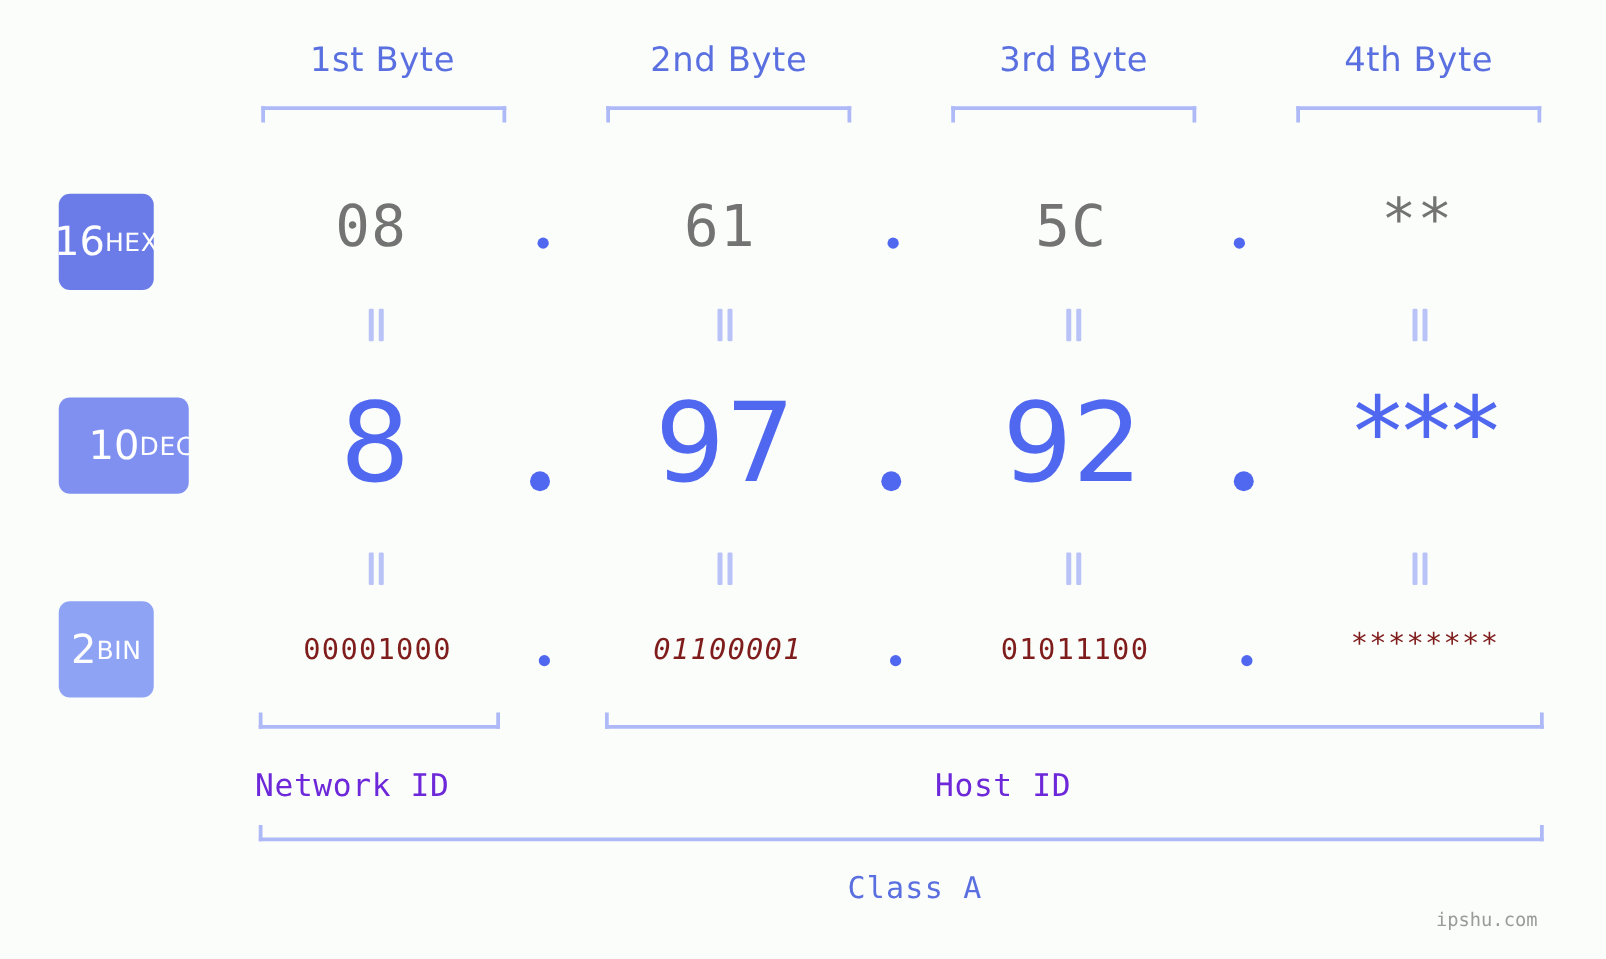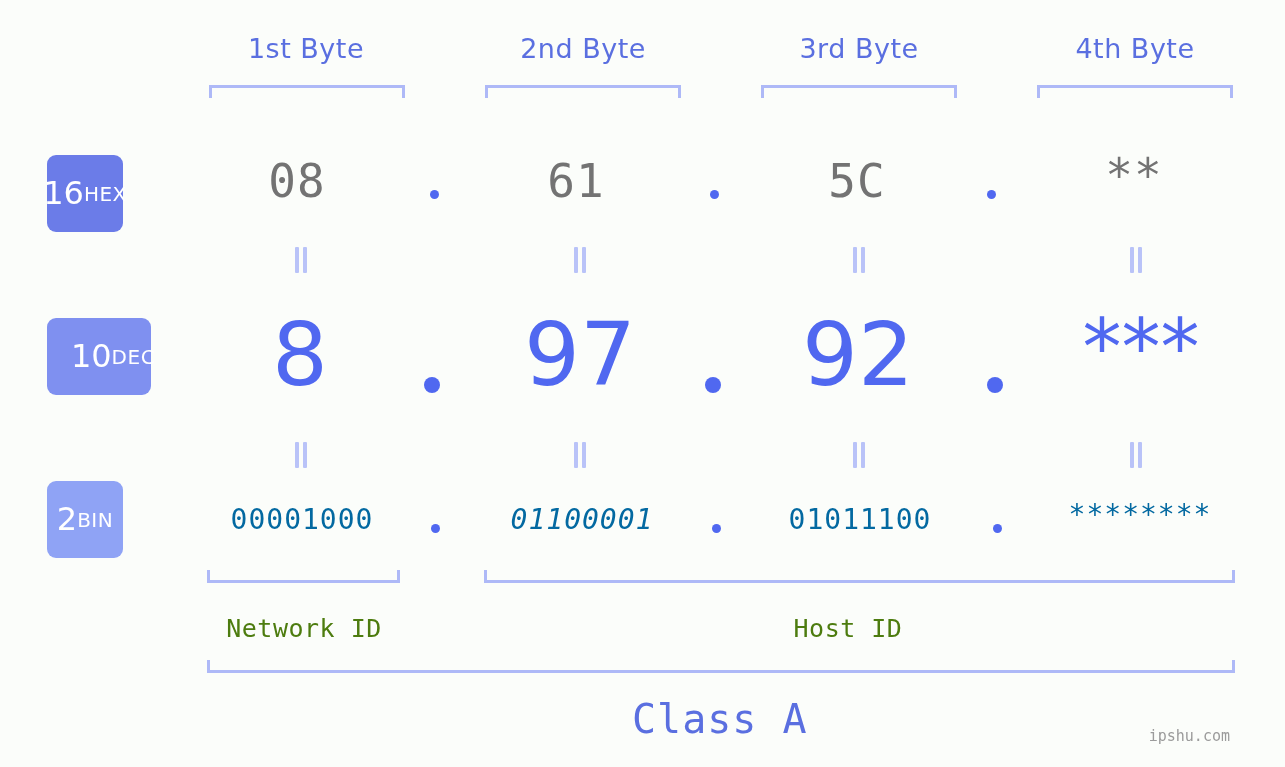--- a/index.html
+++ b/index.html
@@ -123,22 +123,22 @@
     top: 377px;
     width: 16px;
     height: 16px;
     border-radius: 50%;
     background: #5068f0;
   }
 
   
   .bin-val {
     top: 495px;
-    font-size: 28px;
-    color: #0369a1;
+    font-size: 23px;
+    color: #7f1d1d;
     letter-spacing: 1px;
     height: 50px;
     line-height: 50px;
   }
   .bin-dot {
     position: absolute;
     top: 524px;
     width: 9px;
     height: 9px;
     border-radius: 50%;
@@ -160,31 +160,31 @@
     border-radius: 1px;
   }
   .eqmark span.b1 { left: 2px; }
   .eqmark span.b2 { left: 10px; }
 
   
   .id-label {
     position: absolute;
     font-family: "DejaVu Sans Mono", monospace;
     font-size: 25px;
-    color: #4d7c0f;
+    color: #6d28d9;
+    text-align: left;
+    white-space: nowrap;
+    letter-spacing: 0.5px;
+  }
+  .class-label {
+    position: absolute;
+    font-family: "DejaVu Sans Mono", monospace;
+    font-size: 24px;
+    color: #5a6fe0;
     text-align: center;
-    white-space: nowrap;
-    letter-spacing: 0.5px;
-  }
-  .class-label {
-    position: absolute;
-    font-family: "DejaVu Sans Mono", monospace;
-    font-size: 40px;
-    color: #5a6fe0;
-    text-align: left;
     white-space: nowrap;
     letter-spacing: 1px;
   }
 
   
   .watermark {
     position: absolute;
     right: 16px;
     bottom: 22px;
     font-family: "DejaVu Sans Mono", monospace;

